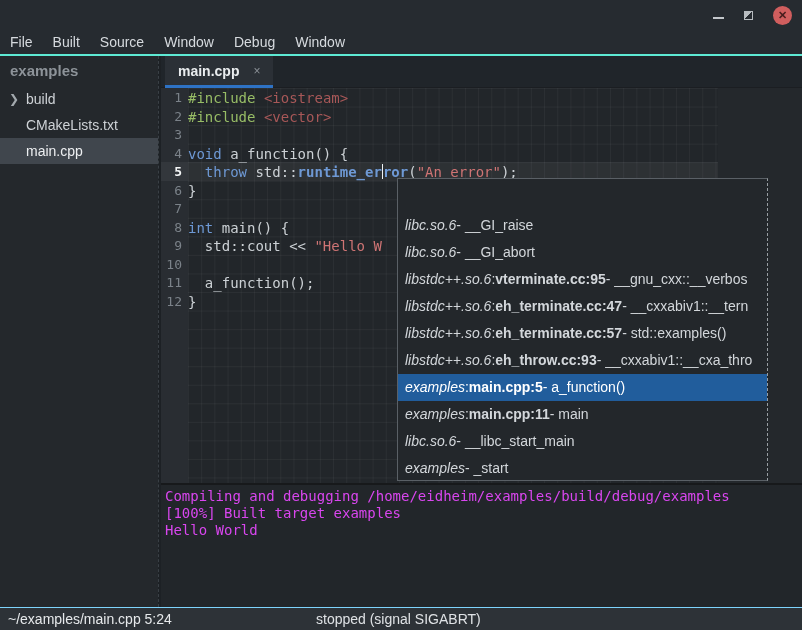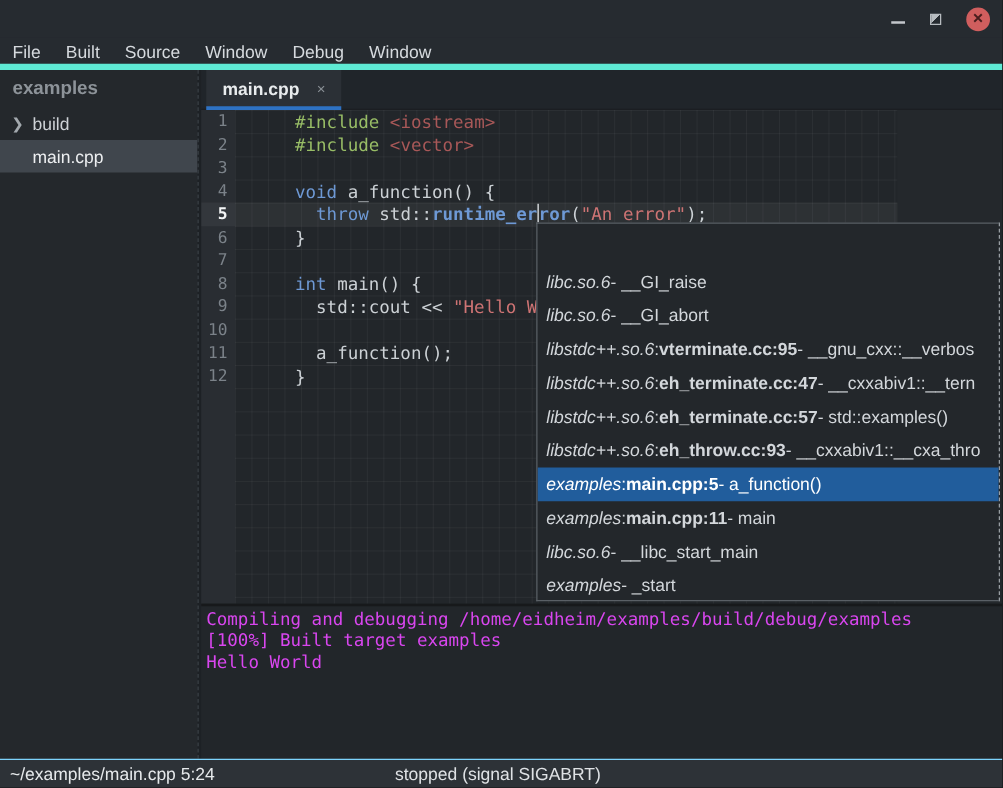--- a/index.html
+++ b/index.html
@@ -14,21 +14,21 @@
                text-align:right; color:#eceff1; font-weight:bold; font-size:15px;margin-top:40px; }
   .win-controls { position:absolute; right:10px; top:0; height:30px;
                   display:flex; align-items:center; gap:20px; }
   .btn-min { width:11px; height:2px; background:#c3c7cb; margin-top:6px; }
   .btn-restore { width:9px; height:9px; border:1.5px solid #b7bcc0; background:linear-gradient(135deg,#b7bcc0 45%,transparent 46%); }
   .btn-close { width:19px; height:19px; border-radius:50%; background:var(--close-red,#d05e5e);
                color:#471d1d; font-size:11px; font-weight:bold; line-height:19px; text-align:center; }
 
   
   .menubar { position:absolute; left:0; top:30px; width:802px; height:26px;
-             background:#262b30; border-bottom:5px solid #5eead4;
+             background:#262b30; border-bottom:2px solid #5eead4;
              display:flex; align-items:center; }
   .menu-item { padding:0 10px; height:26px; line-height:26px; color:#d6dade; font-size:14px; }
 
   
   .sidebar { position:absolute; left:0; top:56px; width:158px; height:551px; background:#24282c; }
   .project-header { height:30px; line-height:30px; padding-left:10px;
                     color:#8d9399; font-weight:bold; font-size:15px; }
   .tree-item { position:relative; height:26px; line-height:26px; padding-left:26px;
                color:#ced2d6; font-size:14px; }
   .tree-item.selected { background:#40464d; color:#edeff1; }
@@ -54,33 +54,33 @@
                linear-gradient(to bottom, rgba(255,255,255,.045) 1px, transparent 1px);
              background-size:13.2px 18.55px; }
   .right-strip { position:absolute; left:557px; top:0; width:84px; height:395px; background:#24282c; }
   .cur-line { position:absolute; left:0; top:74.2px; width:557px; height:18.55px;
               background:rgba(255,255,255,.05); }
   .gutter-nums { position:absolute; left:0; top:1px; width:21px; text-align:right;
                  font-family:"DejaVu Sans Mono", monospace; font-size:13px;
                  line-height:18.55px; color:#7b8289; }
   .gutter-nums .active { color:#f3f5f6; font-weight:bold; }
   .code { position:absolute; left:27px; top:1px; font-family:"DejaVu Sans Mono", monospace;
-          font-size:14px; line-height:18.55px; white-space:pre; color:#ccd1d5;margin-left:48px; }
+          font-size:14px; line-height:18.55px; white-space:pre; color:#ccd1d5; }
   .tk-pre { color:var(--c-pre,#98bd66); }
   .tk-hdr { color:var(--c-hdr,#a85858); }
   .tk-kw  { color:var(--c-kw,#6e99d5); }
   .tk-type{ color:var(--c-kw,#6e99d5); font-weight:bold; }
   .tk-str { color:var(--c-str,#cf7474); }
   .cursor { display:inline-block; width:0; border-left:1.5px solid #eef1f3; height:15px;
             vertical-align:-2px; }
 
   
   .popup { position:absolute; left:397px; top:178px; width:371px; height:303px;
            background:#23272b; border:1px solid #5a6066; border-right:1px dashed #989ea3;
-           display:flex; flex-direction:column; overflow:hidden;margin-left:32px; }
+           display:flex; flex-direction:column; overflow:hidden; }
   .frame-row { height:27.1px; flex:0 0 27.1px; display:flex; align-items:center;
                padding-left:7px; white-space:nowrap; overflow:hidden;
                color:#d3d7db; font-size:14px; }
   .frame-row.empty { flex:0 0 32px; height:32px; }
   .frame-row.selected { background:var(--sel-blue,#215d9c); color:#ffffff; }
   .frame-lib { font-style:italic; }
   .frame-file { font-weight:bold; }
 
   
   .terminal { position:absolute; left:161px; top:483px; width:641px; height:124px;
@@ -114,20 +114,21 @@
       <div class="menu-item">Source</div>
       <div class="menu-item">Window</div>
       <div class="menu-item">Debug</div>
       <div class="menu-item">Window</div>
     </div>
 
   <div class="sidebar">
     <div class="project-header">examples</div>
     <div id="tree-items">
         <div class="tree-item"><span class="chevron">❯</span><span>build</span></div>
+        <div class="tree-item"><span>CMakeLists.txt</span></div>
         <div class="tree-item selected"><span>main.cpp</span></div>
       </div>
   </div>
   <div class="vsep"></div>
 
   <div class="tabbar">
     <div class="tab">
       <span class="tab-label">main.cpp</span>
       <span class="tab-close">×</span>
     </div>

